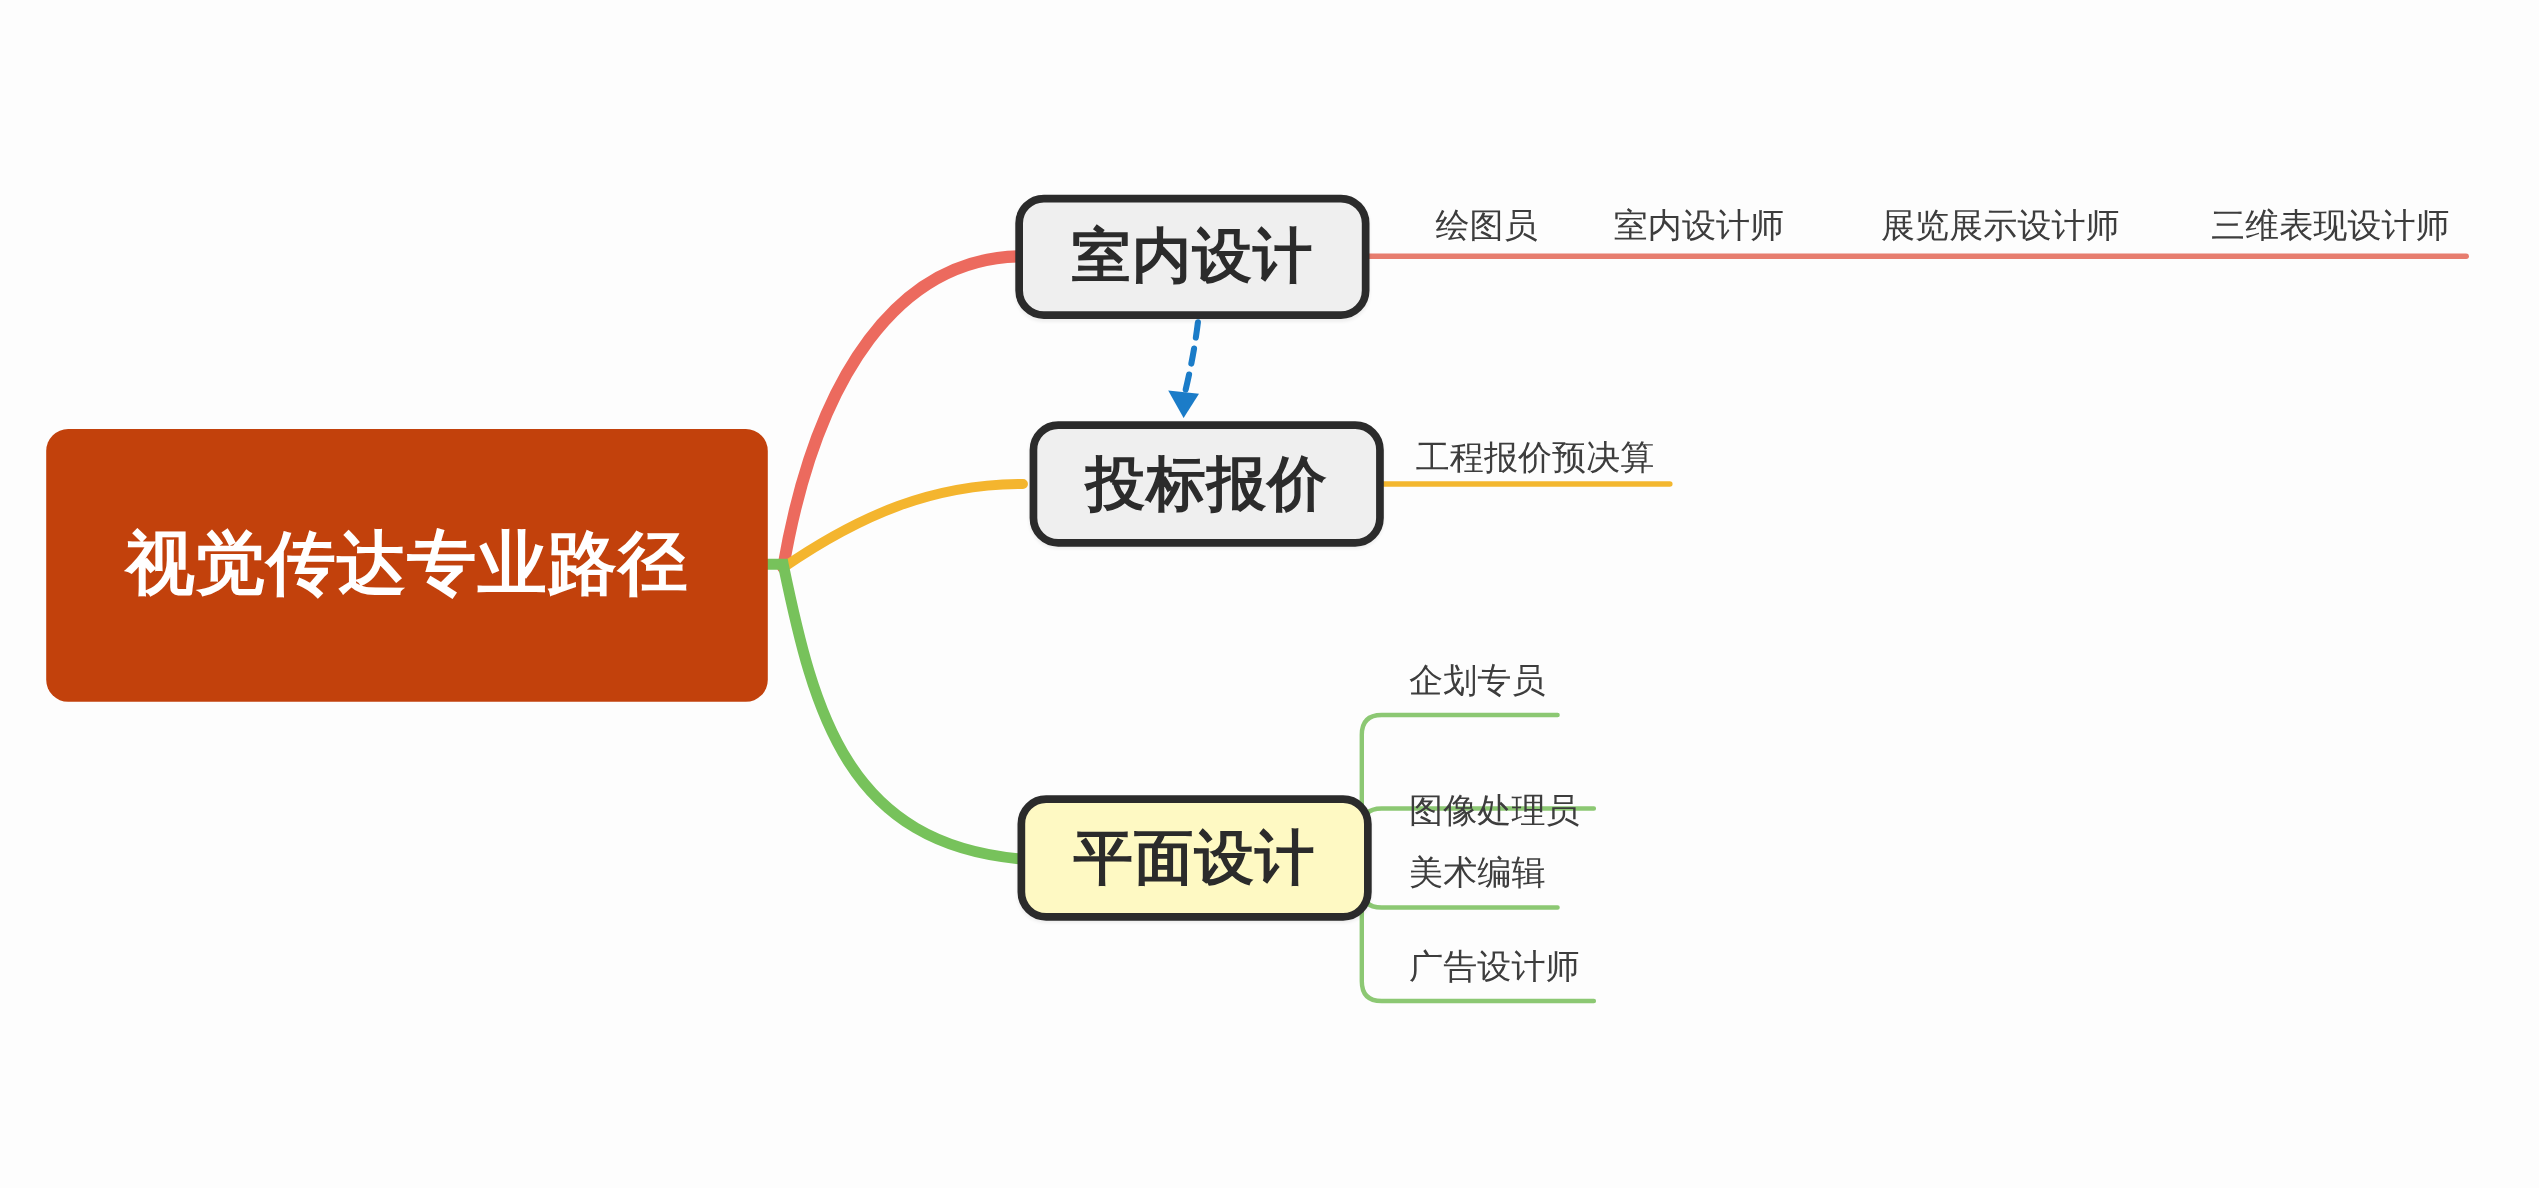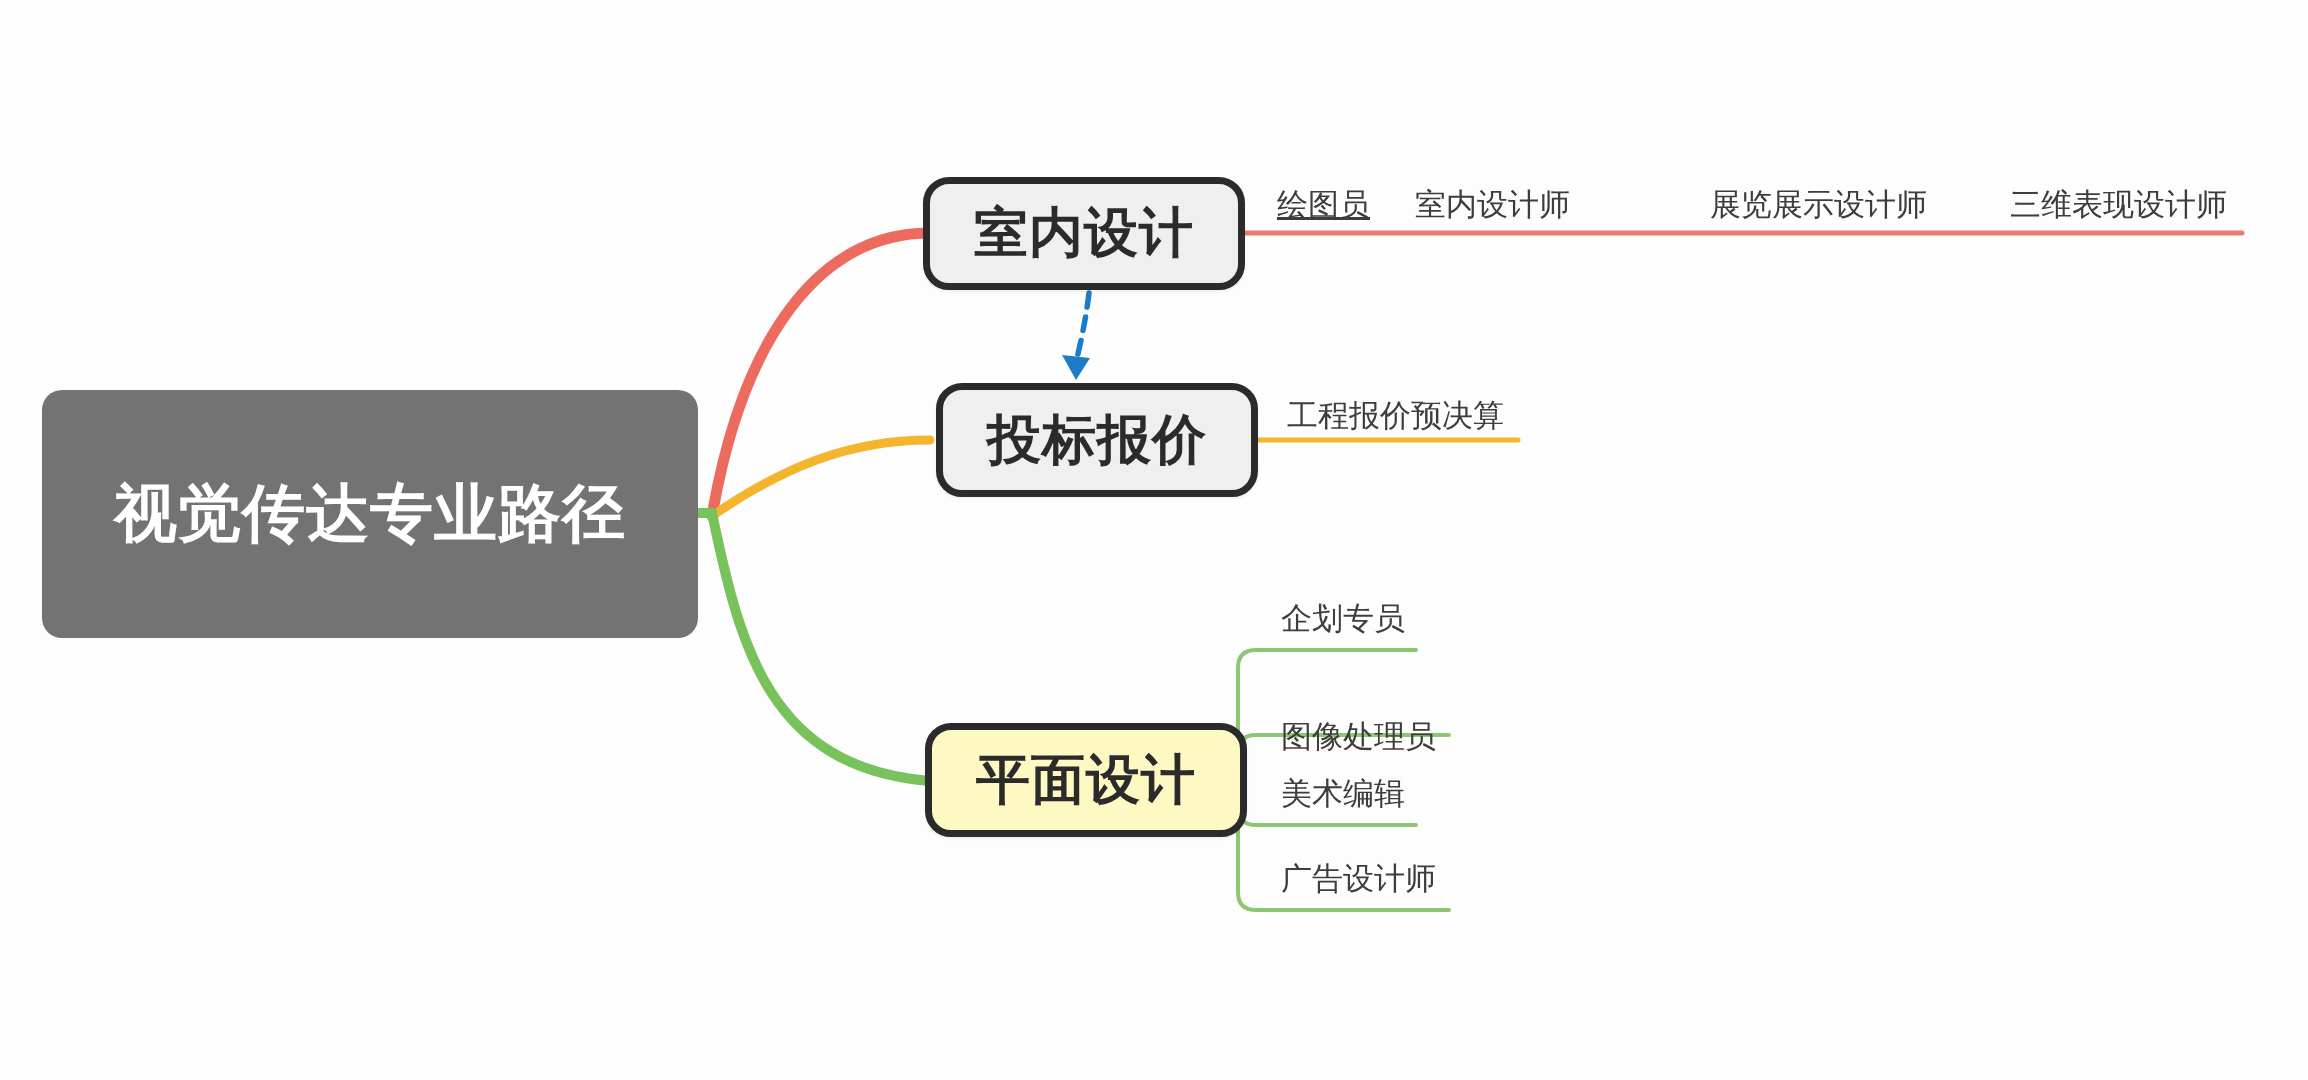--- a/index.html
+++ b/index.html
@@ -73,36 +73,36 @@
     <path d="M 1238,753 Q 1238,735 1256,735 H 1449" stroke-width="4" stroke-linecap="round" stroke="#8CC873"></path>
     <path d="M 1238,807 Q 1238,825 1256,825 H 1416" stroke-width="4" stroke-linecap="round" stroke="#8CC873"></path>
     <path d="M 1238,781 V 892 Q 1238,910 1256,910 H 1449" stroke-width="4" stroke-linecap="round" stroke="#8CC873"></path>
 
     <g>
       <path d="M 1089,293 C 1086,318 1081,342 1076,362" stroke-width="5.5" stroke-dasharray="14 10" stroke-linecap="round" stroke="#1B7CC8"></path>
       <polygon points="1076,380 1062,355 1090,358" fill="#1B7CC8"></polygon>
     </g>
   </svg>
 
-  <div class="topic root-topic" style="background: #737373;">
+  <div class="topic root-topic" style="background: #c2410c;">
     <div>视觉传达专业路径</div>
   </div>
 
   <div class="topic sub-topic interior" style="background: rgb(239, 239, 239);">
     <span>室内设计</span>
   </div>
   <div class="topic sub-topic bidding" style="background: rgb(239, 239, 239);">
     <span>投标报价</span>
   </div>
   <div class="topic sub-topic graphic" style="background: #fef9c3;">
     <span>平面设计</span>
   </div>
 
-  <div class="leaf-label" style="left:1277px;top:188px;text-decoration:underline;">绘图员</div>
-  <div class="leaf-label" style="left:1415px;top:188px;text-align:right;">室内设计师</div>
+  <div class="leaf-label" style="left:1305px;top:188px;">绘图员</div>
+  <div class="leaf-label" style="left:1467px;top:188px;text-align:right;">室内设计师</div>
   <div class="leaf-label" style="left:1710px;top:188px;">展览展示设计师</div>
   <div class="leaf-label" style="left:2010px;top:188px;">三维表现设计师</div>
 
   <div class="leaf-label" style="left:1287px;top:399px;">工程报价预决算</div>
 
   <div class="leaf-label" style="left:1281px;top:602px;">企划专员</div>
   <div class="leaf-label" style="left:1281px;top:688px;margin-top:32px;">图像处理员</div>
   <div class="leaf-label" style="left:1281px;top:777px;">美术编辑</div>
   <div class="leaf-label" style="left:1281px;top:862px;">广告设计师</div>
 

